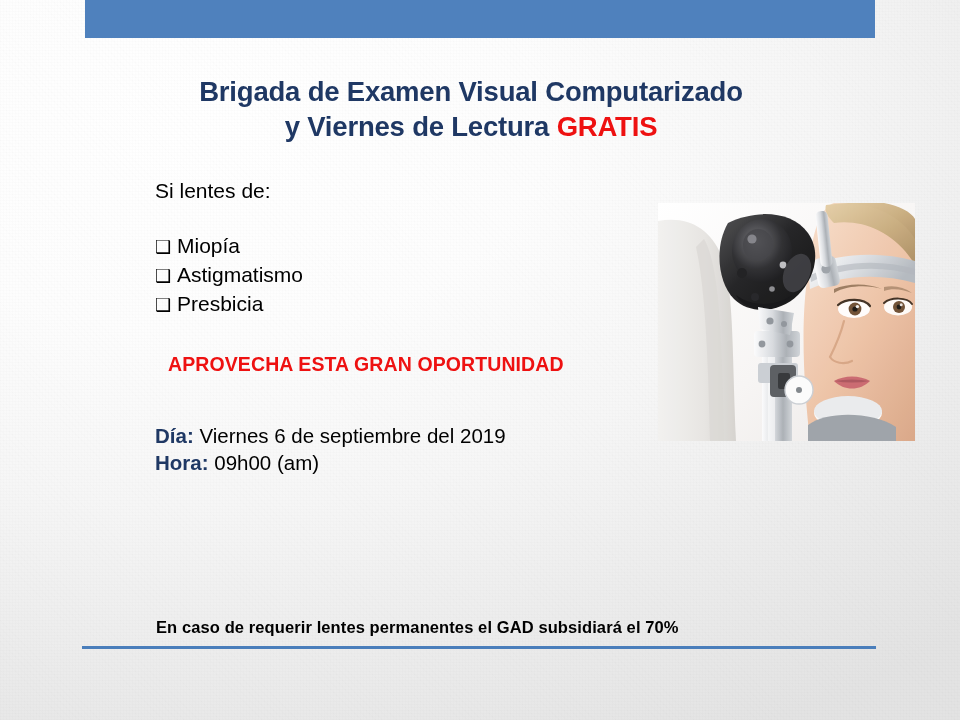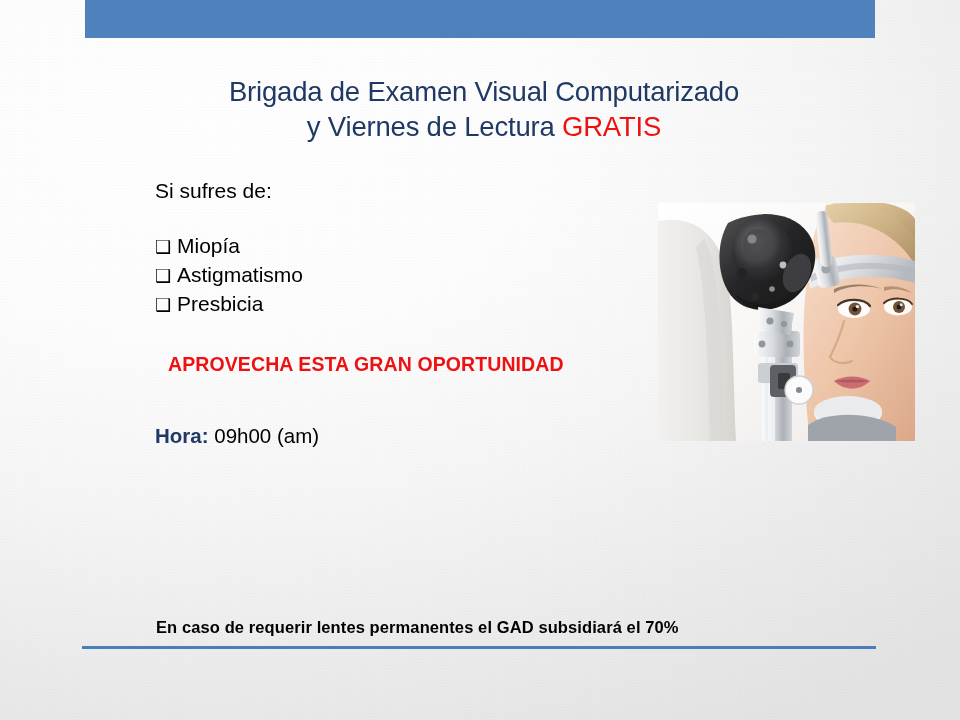--- a/index.html
+++ b/index.html
@@ -48,26 +48,26 @@
     left: 85px;
     top: 0;
     width: 790px;
     height: 38px;
     background: #4f81bd;
   }
 
   
   .title-block {
     position: absolute;
-    left: 64px;
+    left: 51px;
     top: 74px;
     width: 840px;
     text-align: center;
     font-size: 27.5px;
-    font-weight: normal;
+    font-weight: bold;
     line-height: 1.28;
     color: #1f3864;
     letter-spacing: -0.2px;
   }
   .title-line { display: block; white-space: nowrap; }
   .gratis { color: #ee1111; margin-top: 40px; }
 
   
   .intro {
     position: absolute;
@@ -167,40 +167,43 @@
 
   <div class="texture"></div>
 
   <div class="top-bar"></div>
 
   <div class="title-block">
     <span class="title-line">Brigada de Examen Visual Computarizado</span>
     <span class="title-line"><span>y Viernes de Lectura </span><span class="gratis">GRATIS</span></span>
   </div>
 
-  <div class="intro">Si sufres de:</div>
+  <div class="intro">Si lentes de:</div>
 
   <div class="bullets">
     <div class="bullet-row">
       <span class="bullet-box">❑</span>
       <span class="bullet-label">Miopía</span>
     </div>
     <div class="bullet-row">
       <span class="bullet-box">❑</span>
       <span class="bullet-label">Astigmatismo</span>
     </div>
     <div class="bullet-row">
       <span class="bullet-box">❑</span>
       <span class="bullet-label">Presbicia</span>
     </div>
   </div>
 
   <div class="opportunity">APROVECHA ESTA GRAN OPORTUNIDAD</div>
 
   <div class="details">
+    <div class="detail-row">
+      <span class="detail-label">Día:</span><span class="detail-value"> Viernes 6 de septiembre del 2019</span>
+    </div>
     <div class="detail-row">
       <span class="detail-label">Hora:</span><span class="detail-value"> 09h00 (am)</span>
     </div>
   </div>
 
   <div class="footnote">En caso de requerir lentes permanentes  el GAD  subsidiará el 70%</div>
 
   <div class="bottom-rule"></div>
 
   <div class="photo">

